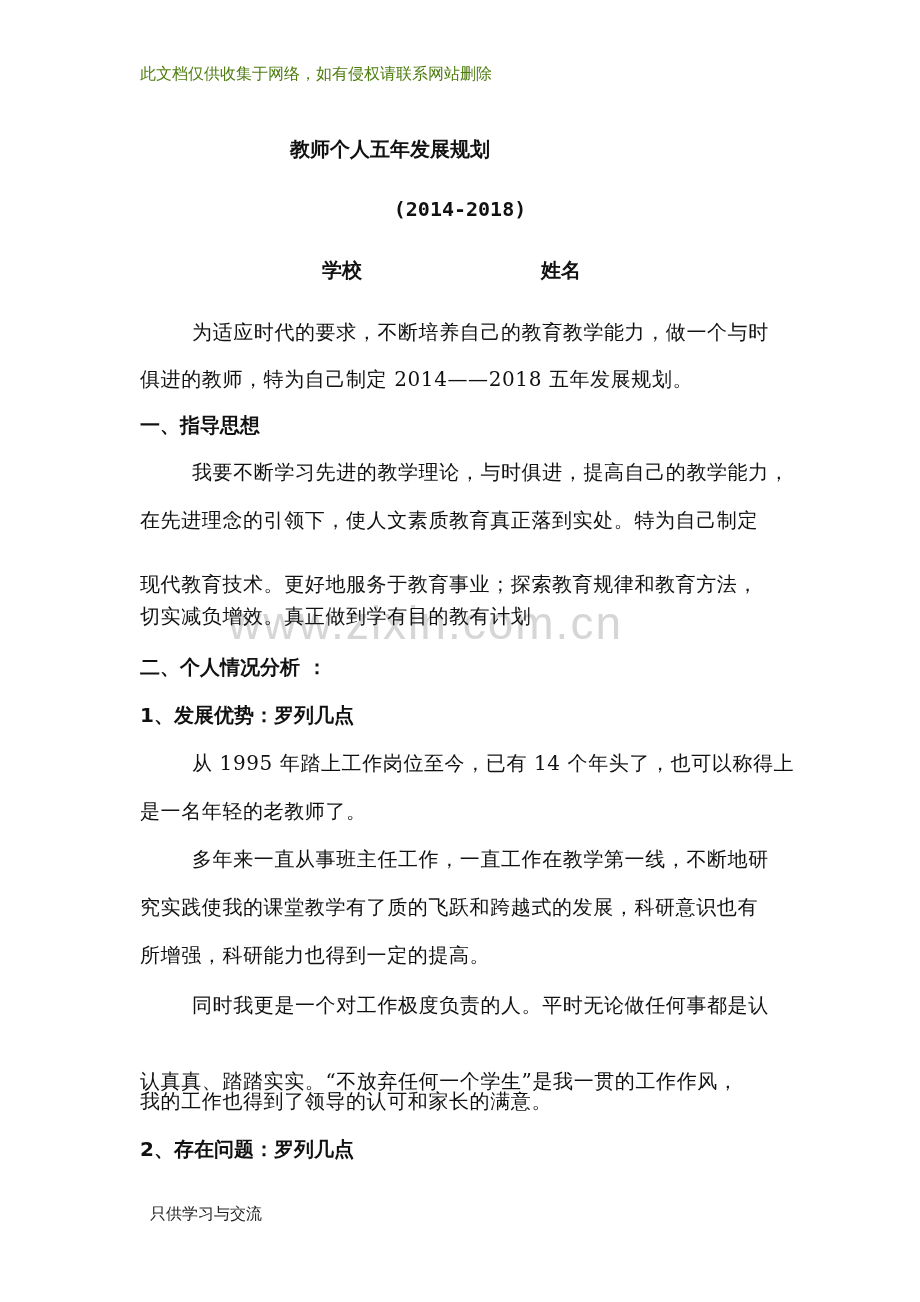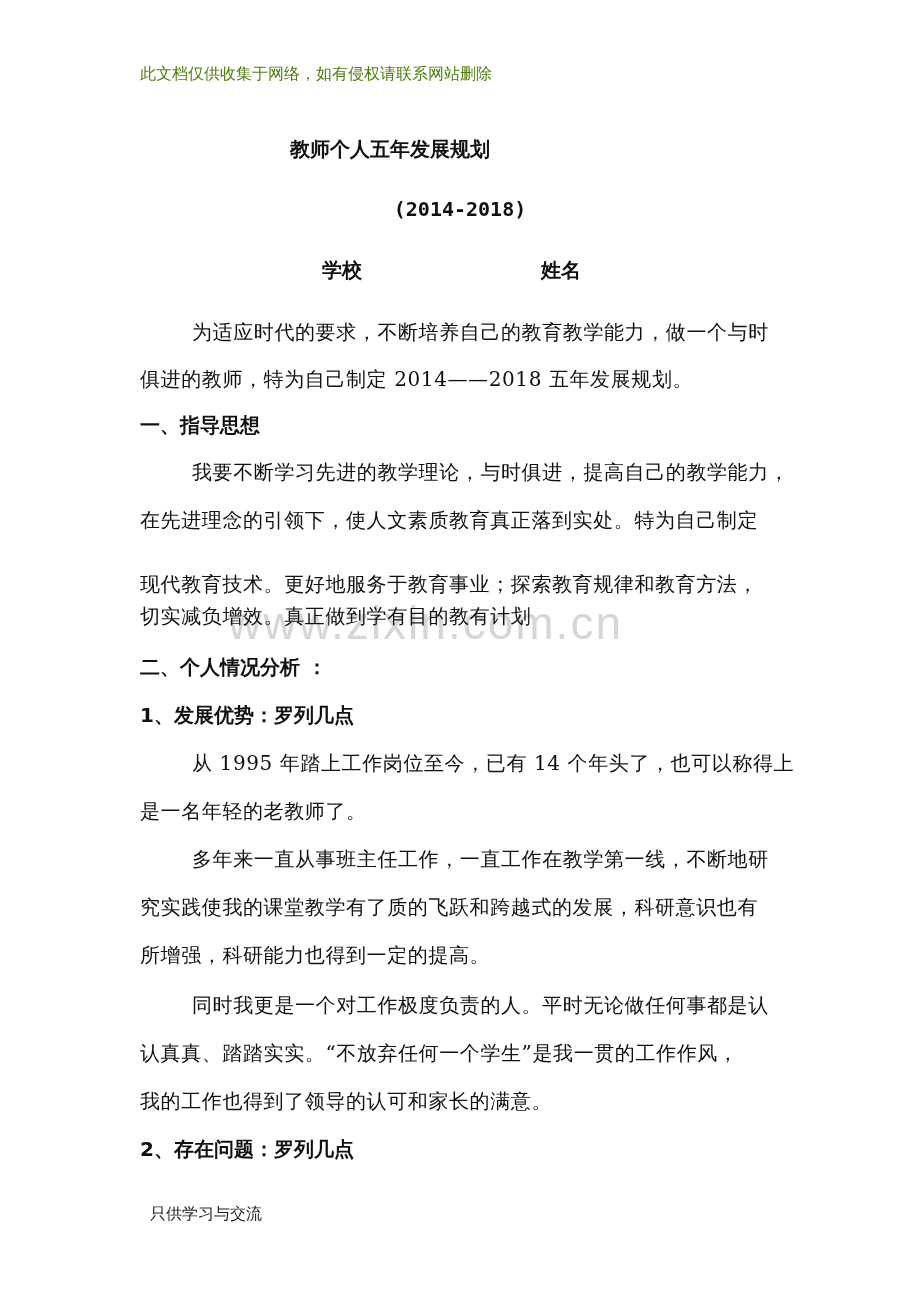--- a/index.html
+++ b/index.html
@@ -49,19 +49,19 @@
   <div class="abs heading" style="top:702px;">1、发展优势：罗列几点</div>
 
   <div class="abs para-line indent" style="top:750px;">从 1995 年踏上工作岗位至今，已有 14 个年头了，也可以称得上</div>
   <div class="abs para-line" style="top:798px;">是一名年轻的老教师了。</div>
 
   <div class="abs para-line indent" style="top:846px;">多年来一直从事班主任工作，一直工作在教学第一线，不断地研</div>
   <div class="abs para-line" style="top:894px;">究实践使我的课堂教学有了质的飞跃和跨越式的发展，科研意识也有</div>
   <div class="abs para-line" style="top:942px;">所增强，科研能力也得到一定的提高。</div>
 
   <div class="abs para-line indent" style="top:992px;">同时我更是一个对工作极度负责的人。平时无论做任何事都是认</div>
-  <div class="abs para-line" style="top:1040px;text-align:center;">认真真、踏踏实实。“不放弃任何一个学生”是我一贯的工作作风，</div>
+  <div class="abs para-line" style="top:1068px;text-align:center;">认真真、踏踏实实。“不放弃任何一个学生”是我一贯的工作作风，</div>
   <div class="abs para-line" style="top:1088px;">我的工作也得到了领导的认可和家长的满意。</div>
 
   <div class="abs heading" style="top:1136px;">2、存在问题：罗列几点</div>
 </div>
 
 <div class="abs footer-note">只供学习与交流</div>
 
 </body></html>

